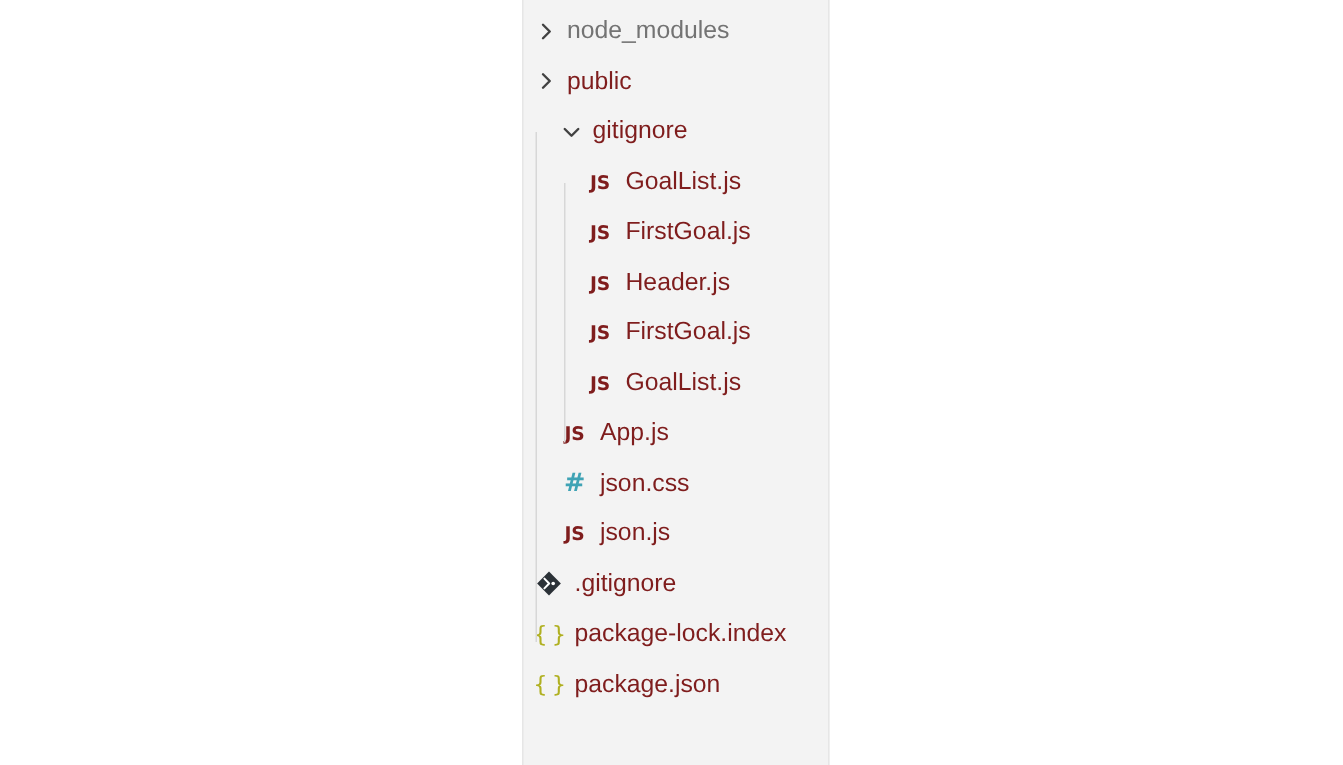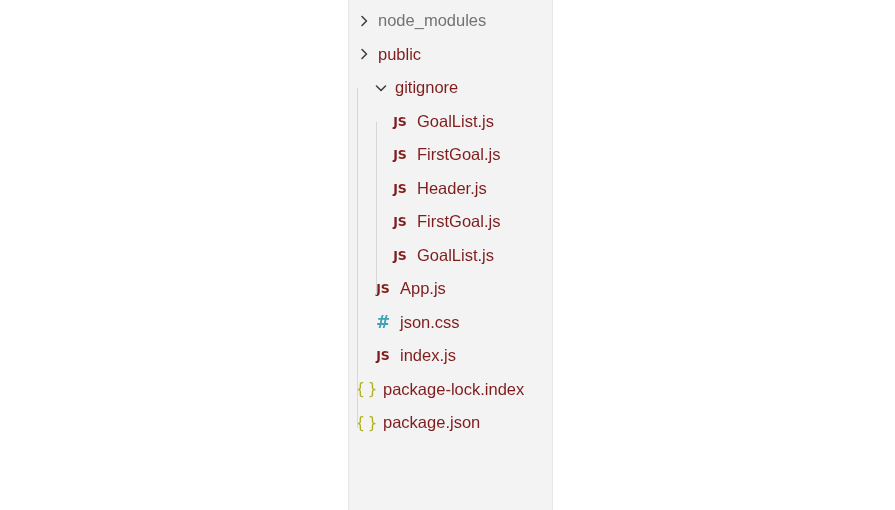--- a/index.html
+++ b/index.html
@@ -178,21 +178,32 @@
           <span class="label">App.js</span>
         </div>
         <div class="row depth-1">
           <span class="indent"></span>
           <span class="ficon icon-css">#</span>
           <span class="label">json.css</span>
         </div>
         <div class="row depth-1">
           <span class="indent"></span>
           <span class="ficon icon-js">JS</span>
-          <span class="label">index.js</span>
+          <span class="label">json.js</span>
+        </div>
+        <div class="row depth-0">
+          <span class="indent"></span>
+          <span class="ficon icon-git">
+            <svg viewBox="0 0 20 20" width="18" height="18" xmlns="http://www.w3.org/2000/svg">
+              <path d="M10 1.2 L18.8 10 L10 18.8 L1.2 10 Z" fill="#2b3137"></path>
+              <path d="M6.6 6.4 L10.1 10 L6.6 13.6" fill="none" stroke="#ffffff" stroke-width="1.5" stroke-linecap="round" stroke-linejoin="round"></path>
+              <circle cx="13.1" cy="10" r="1.35" fill="#ffffff"></circle>
+            </svg>
+          </span>
+          <span class="label">.gitignore</span>
         </div>
         <div class="row depth-0">
           <span class="indent"></span>
           <span class="ficon icon-json">{ }</span>
           <span class="label">package-lock.index</span>
         </div>
         <div class="row depth-0">
           <span class="indent"></span>
           <span class="ficon icon-json">{ }</span>
           <span class="label">package.json</span>

